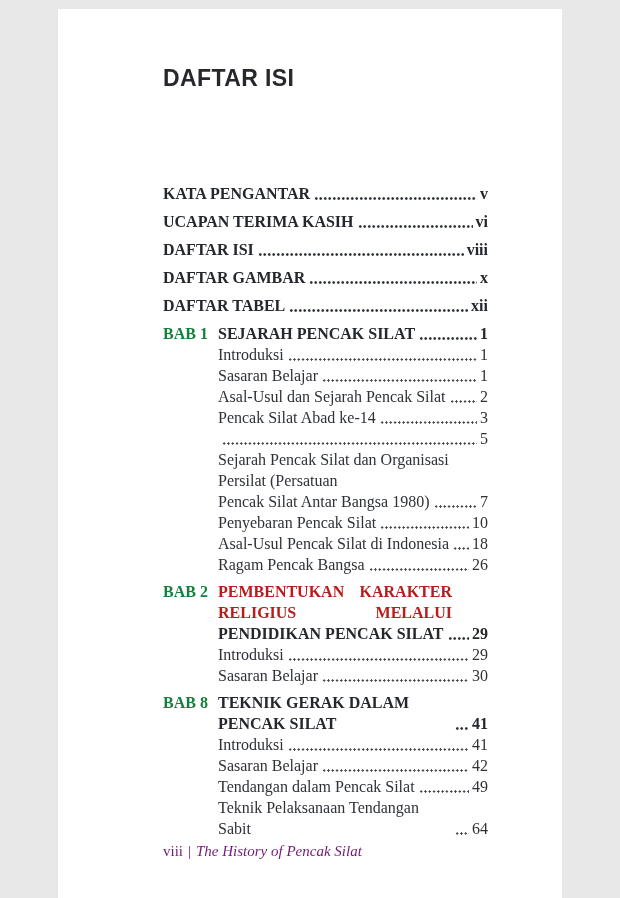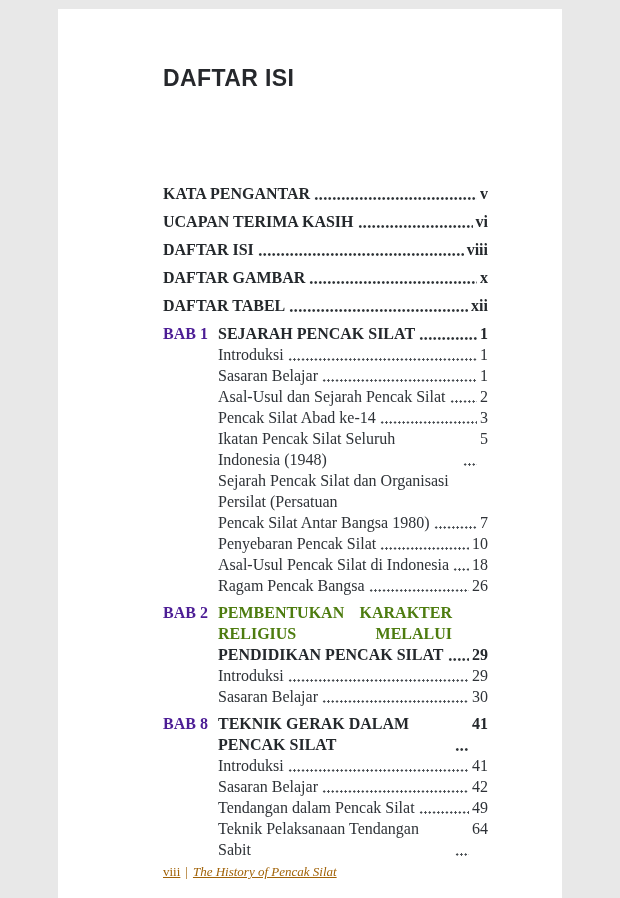--- a/index.html
+++ b/index.html
@@ -19,21 +19,21 @@
     font-weight: 700;
     letter-spacing: 0.4px;
     color: #26282c;
     line-height: 26px;
   }
   .toc {
     margin: 92px 74px 0 105px;
     font-size: 16px;
     line-height: 21px;
   }
-  .row { display: flex; align-items: flex-start; }
+  .row { display: flex; align-items: flex-end; }
   .leader {
     flex: 1 1 auto;
     min-width: 14px;
     height: 3px;
     align-self: flex-end;
     margin: 0 3px 4px 4px;
     background-image: radial-gradient(circle, #43484d 1.02px, transparent 1.32px);
     background-size: 4.3px 3px;
     background-repeat: repeat-x;
     background-position: left center;
@@ -41,36 +41,35 @@
   .bold { font-weight: 700; color: #24282c; }
   .bold .leader, .leader.bold-dots {
     background-image: radial-gradient(circle, #2c3135 1.18px, transparent 1.45px);
     background-size: 4.5px 3px;
   }
   .front-row { margin-bottom: 7px; }
   .page-num { white-space: nowrap; }
   .chapter { position: relative; padding-left: 55px; margin-top: 6px; }
   .chap-num {
     position: absolute; left: 0; top: 0;
-    font-weight: 700; color: #4c1d95;
+    font-weight: 700; color: #15803d;
   }
   .chap-title-justify {
-    font-weight: 700; color: #4d7c0f;
+    font-weight: 700; color: #b91c1c;
     text-align: justify;
     text-align-last: justify;
     margin-right: 36px;
     word-spacing: 2px;
   }
   .sub-line1 { }
   .footer {
     margin: 2px 74px 0 105px;
-    font-size: 13px;
-    color: #a16207;
+    font-size: 15px;
+    color: #701a75;
     line-height: 20px;
-    text-decoration: underline;
   }
   .footer .book-title { font-style: italic; }
   .footer .sep { margin: 0 5px; }
 </style>
 </head>
 <body>
 
 <div class="page">
   <h1 class="doc-title">DAFTAR ISI</h1>
 
@@ -121,21 +120,20 @@
           <span class="label">Asal-Usul dan Sejarah Pencak Silat</span>
           <span class="leader"></span>
           <span class="page-num">2</span>
         </div>
         <div class="row ">
           <span class="label">Pencak Silat Abad ke-14</span>
           <span class="leader"></span>
           <span class="page-num">3</span>
         </div>
         <div class="row ">
-          <span class="label">Ikatan Pencak Silat Seluruh Indonesia (1948)</span>
           <span class="leader"></span>
           <span class="page-num">5</span>
         </div>
         <div class="sub-line1">Sejarah Pencak Silat dan Organisasi Persilat (Persatuan</div>
         <div class="row ">
           <span class="label">Pencak Silat Antar Bangsa 1980)</span>
           <span class="leader"></span>
           <span class="page-num">7</span>
         </div>
         <div class="row ">

